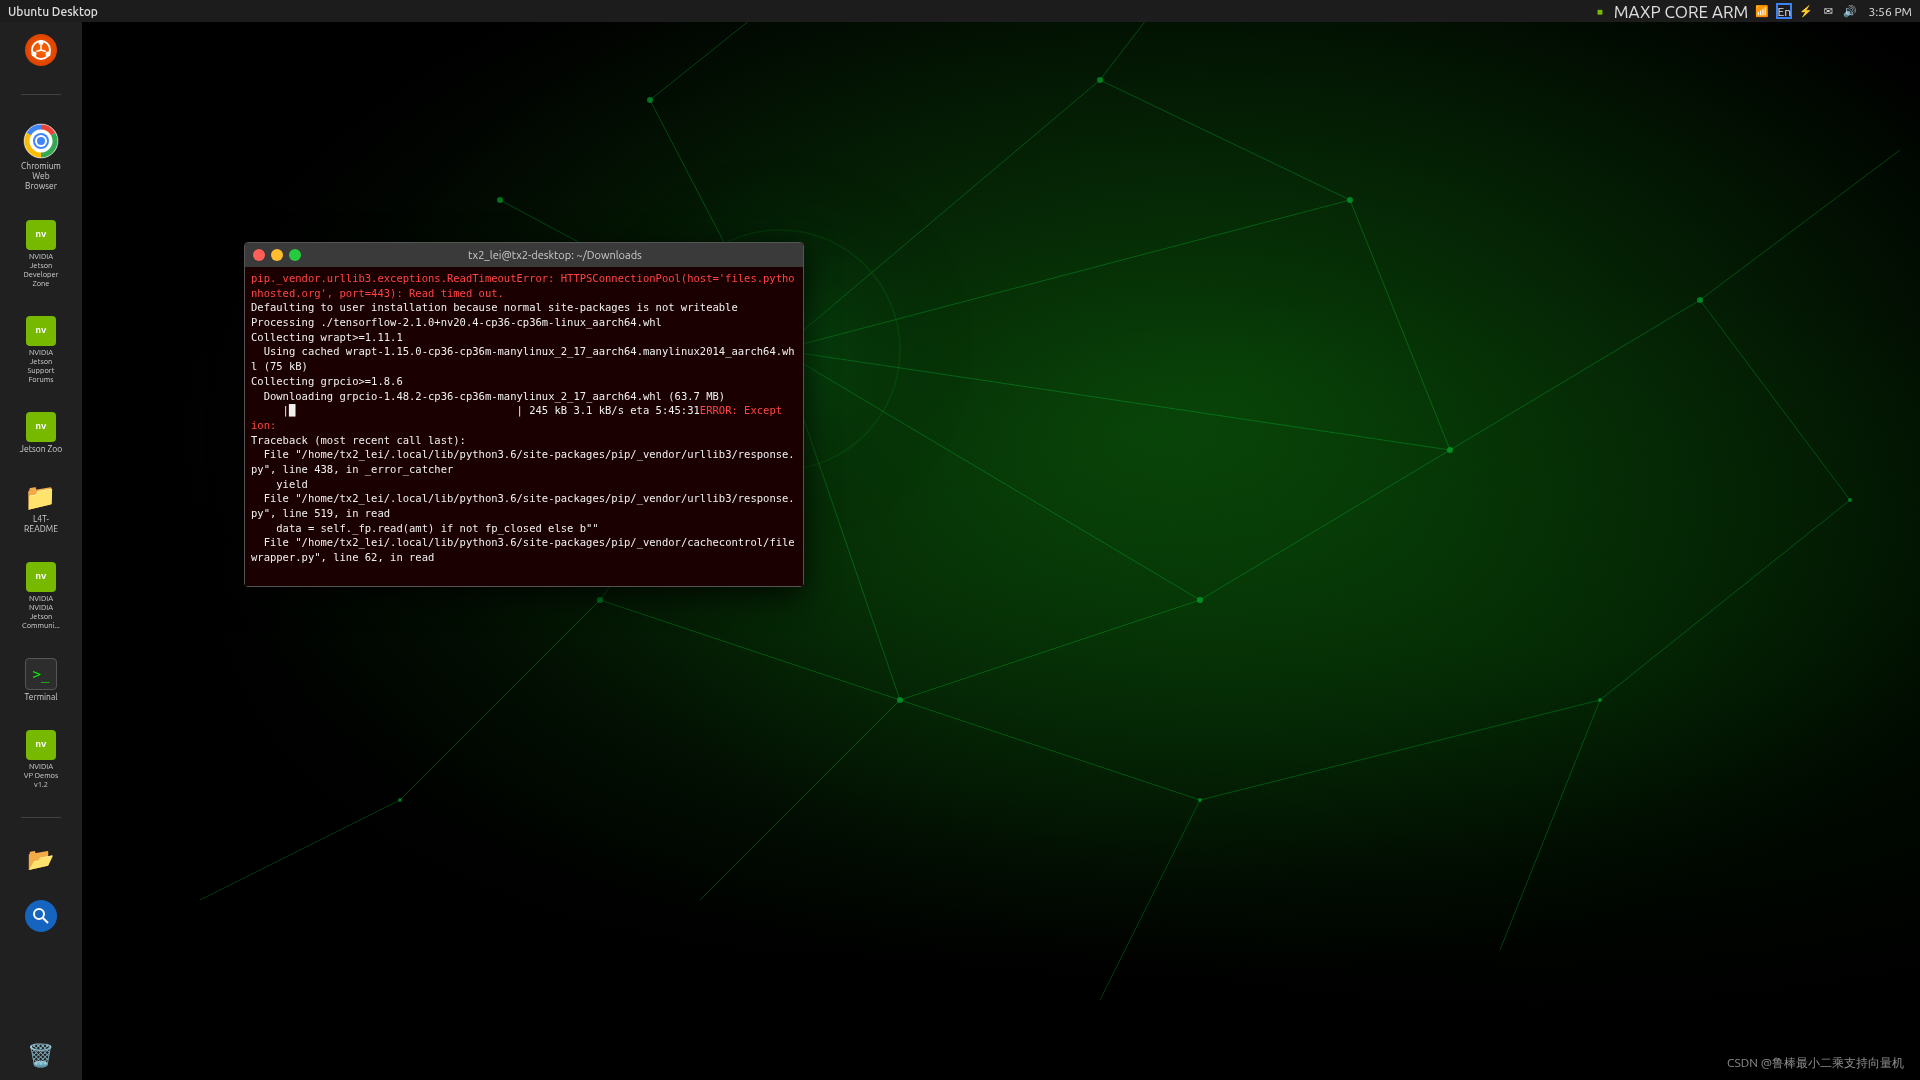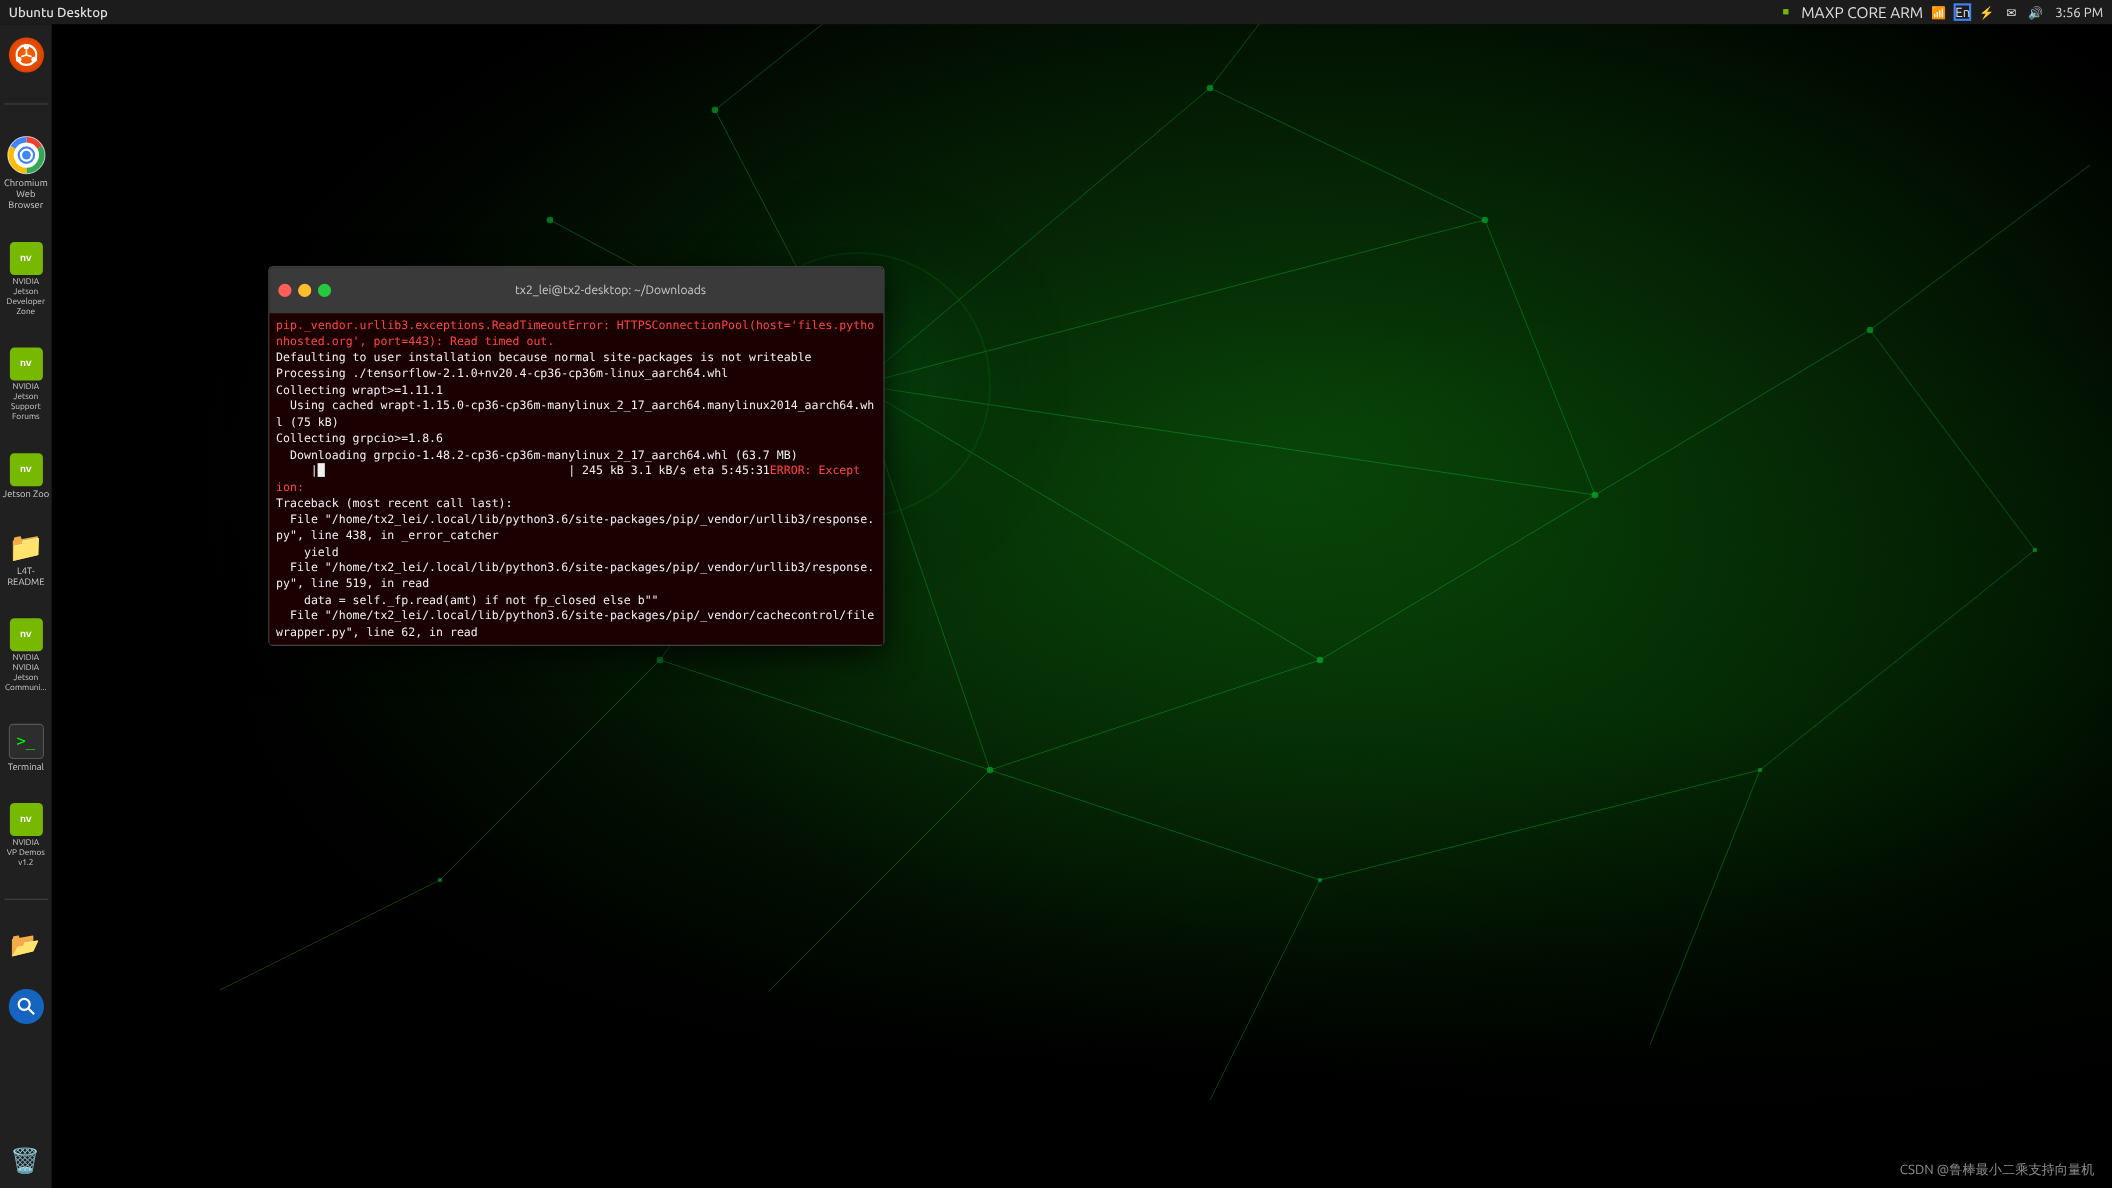--- a/index.html
+++ b/index.html
@@ -89,21 +89,21 @@
       color: #e0e0e0;
       font-size: 12px;
       margin-left: 4px;
     }
 
     
     .dock-left {
       position: absolute;
       top: 22px;
       left: 0;
-      width: 47px;
+      width: 82px;
       height: calc(100% - 22px);
       background: rgba(35, 35, 35, 0.92);
       display: flex;
       flex-direction: column;
       align-items: center;
       padding: 8px 0;
       gap: 20px;
       z-index: 999;
     }
 
@@ -201,21 +201,21 @@
       background: #1a0000;
       border: 1px solid #555;
       border-radius: 4px;
       z-index: 100;
       display: flex;
       flex-direction: column;
       box-shadow: 0 8px 32px rgba(0,0,0,0.8);
     }
 
     .terminal-titlebar {
-      height: 42px;
+      height: 24px;
       background: #3a3a3a;
       border-radius: 4px 4px 0 0;
       display: flex;
       align-items: center;
       padding: 0 8px;
       gap: 6px;
     }
 
     .title-btn {
       width: 12px;
@@ -331,21 +331,21 @@
   </svg>
 </div>
 
 <div class="taskbar-top">
   <div class="taskbar-left">
     <span class="taskbar-title">Ubuntu Desktop</span>
   </div>
   <div class="taskbar-right">
 
     <span class="tray-icon" style="color:#76b900; font-size:10px; font-weight:bold;">■</span>
-    <span style="font-size:14px; color:#e0e0e0;">MAXP CORE ARM</span>
+    <span style="font-size:17px; color:#e0e0e0;">MAXP CORE ARM</span>
 
     <span class="tray-icon">📶</span>
 
     <span class="tray-icon" style="font-size:12px; border:2px solid #3b82f6; padding:0 2px;">En</span>
 
     <span class="tray-icon">⚡</span>
 
     <span class="tray-icon">✉</span>
 
     <span class="tray-icon">🔊</span>

